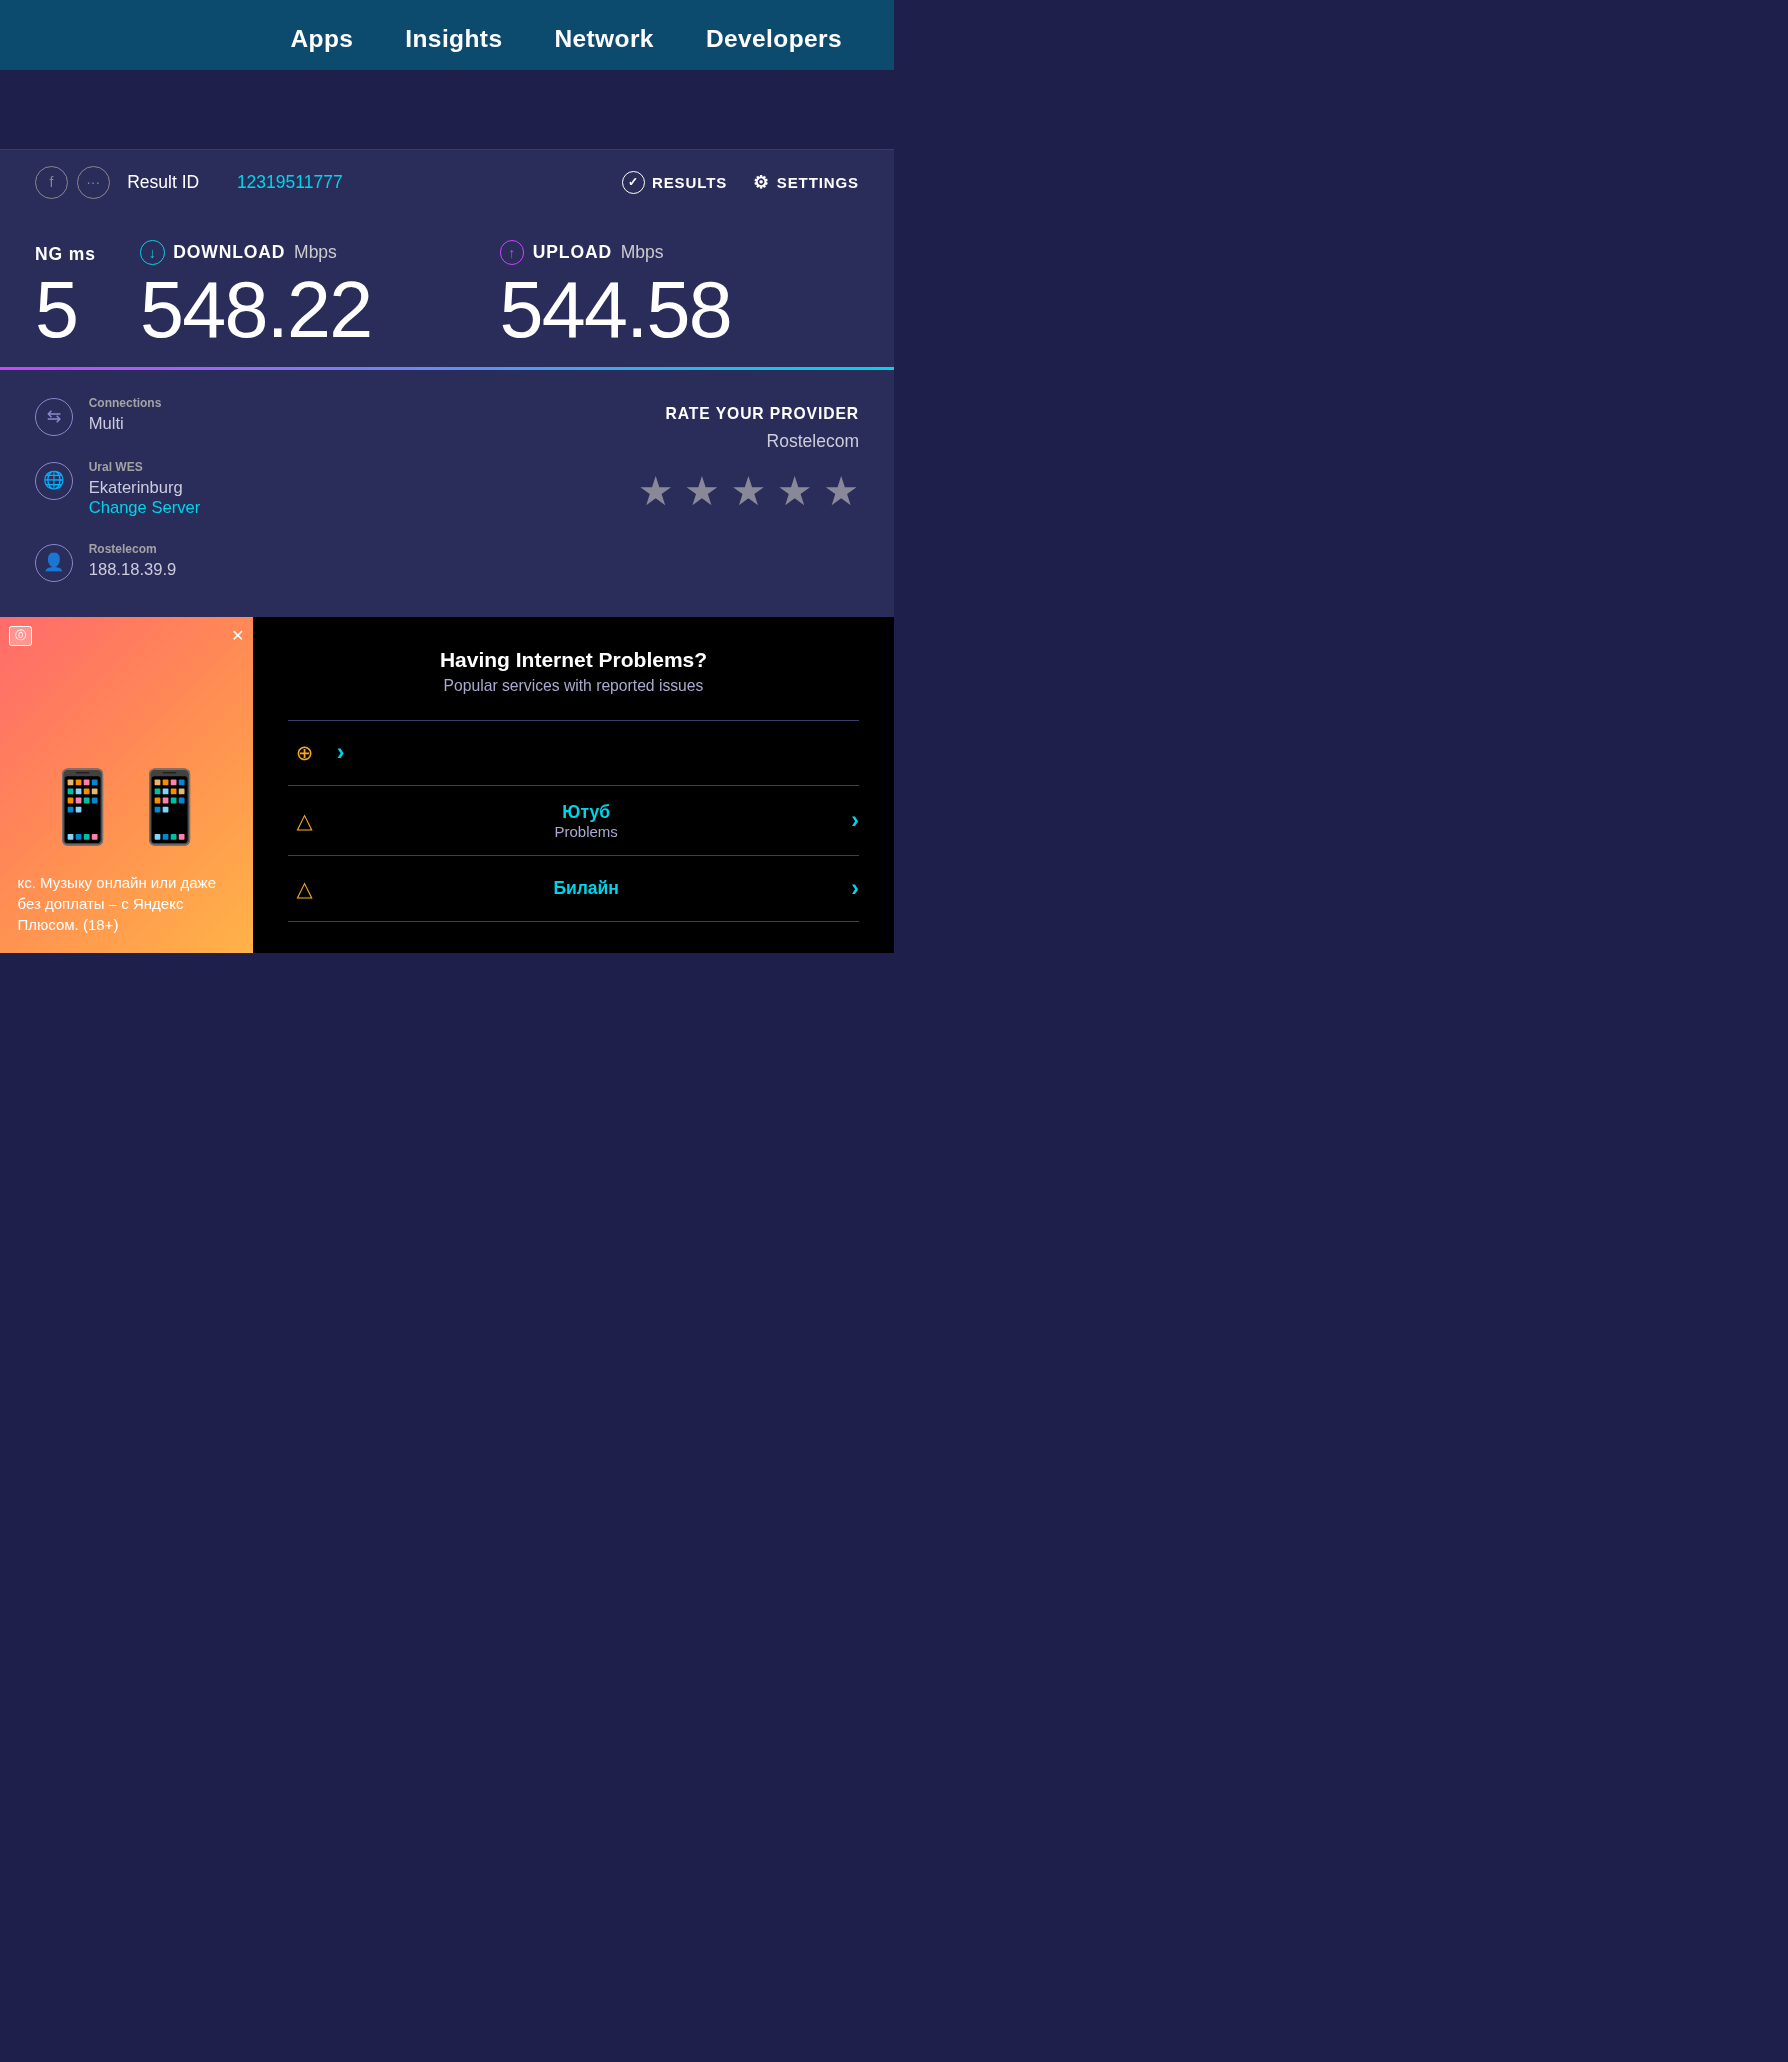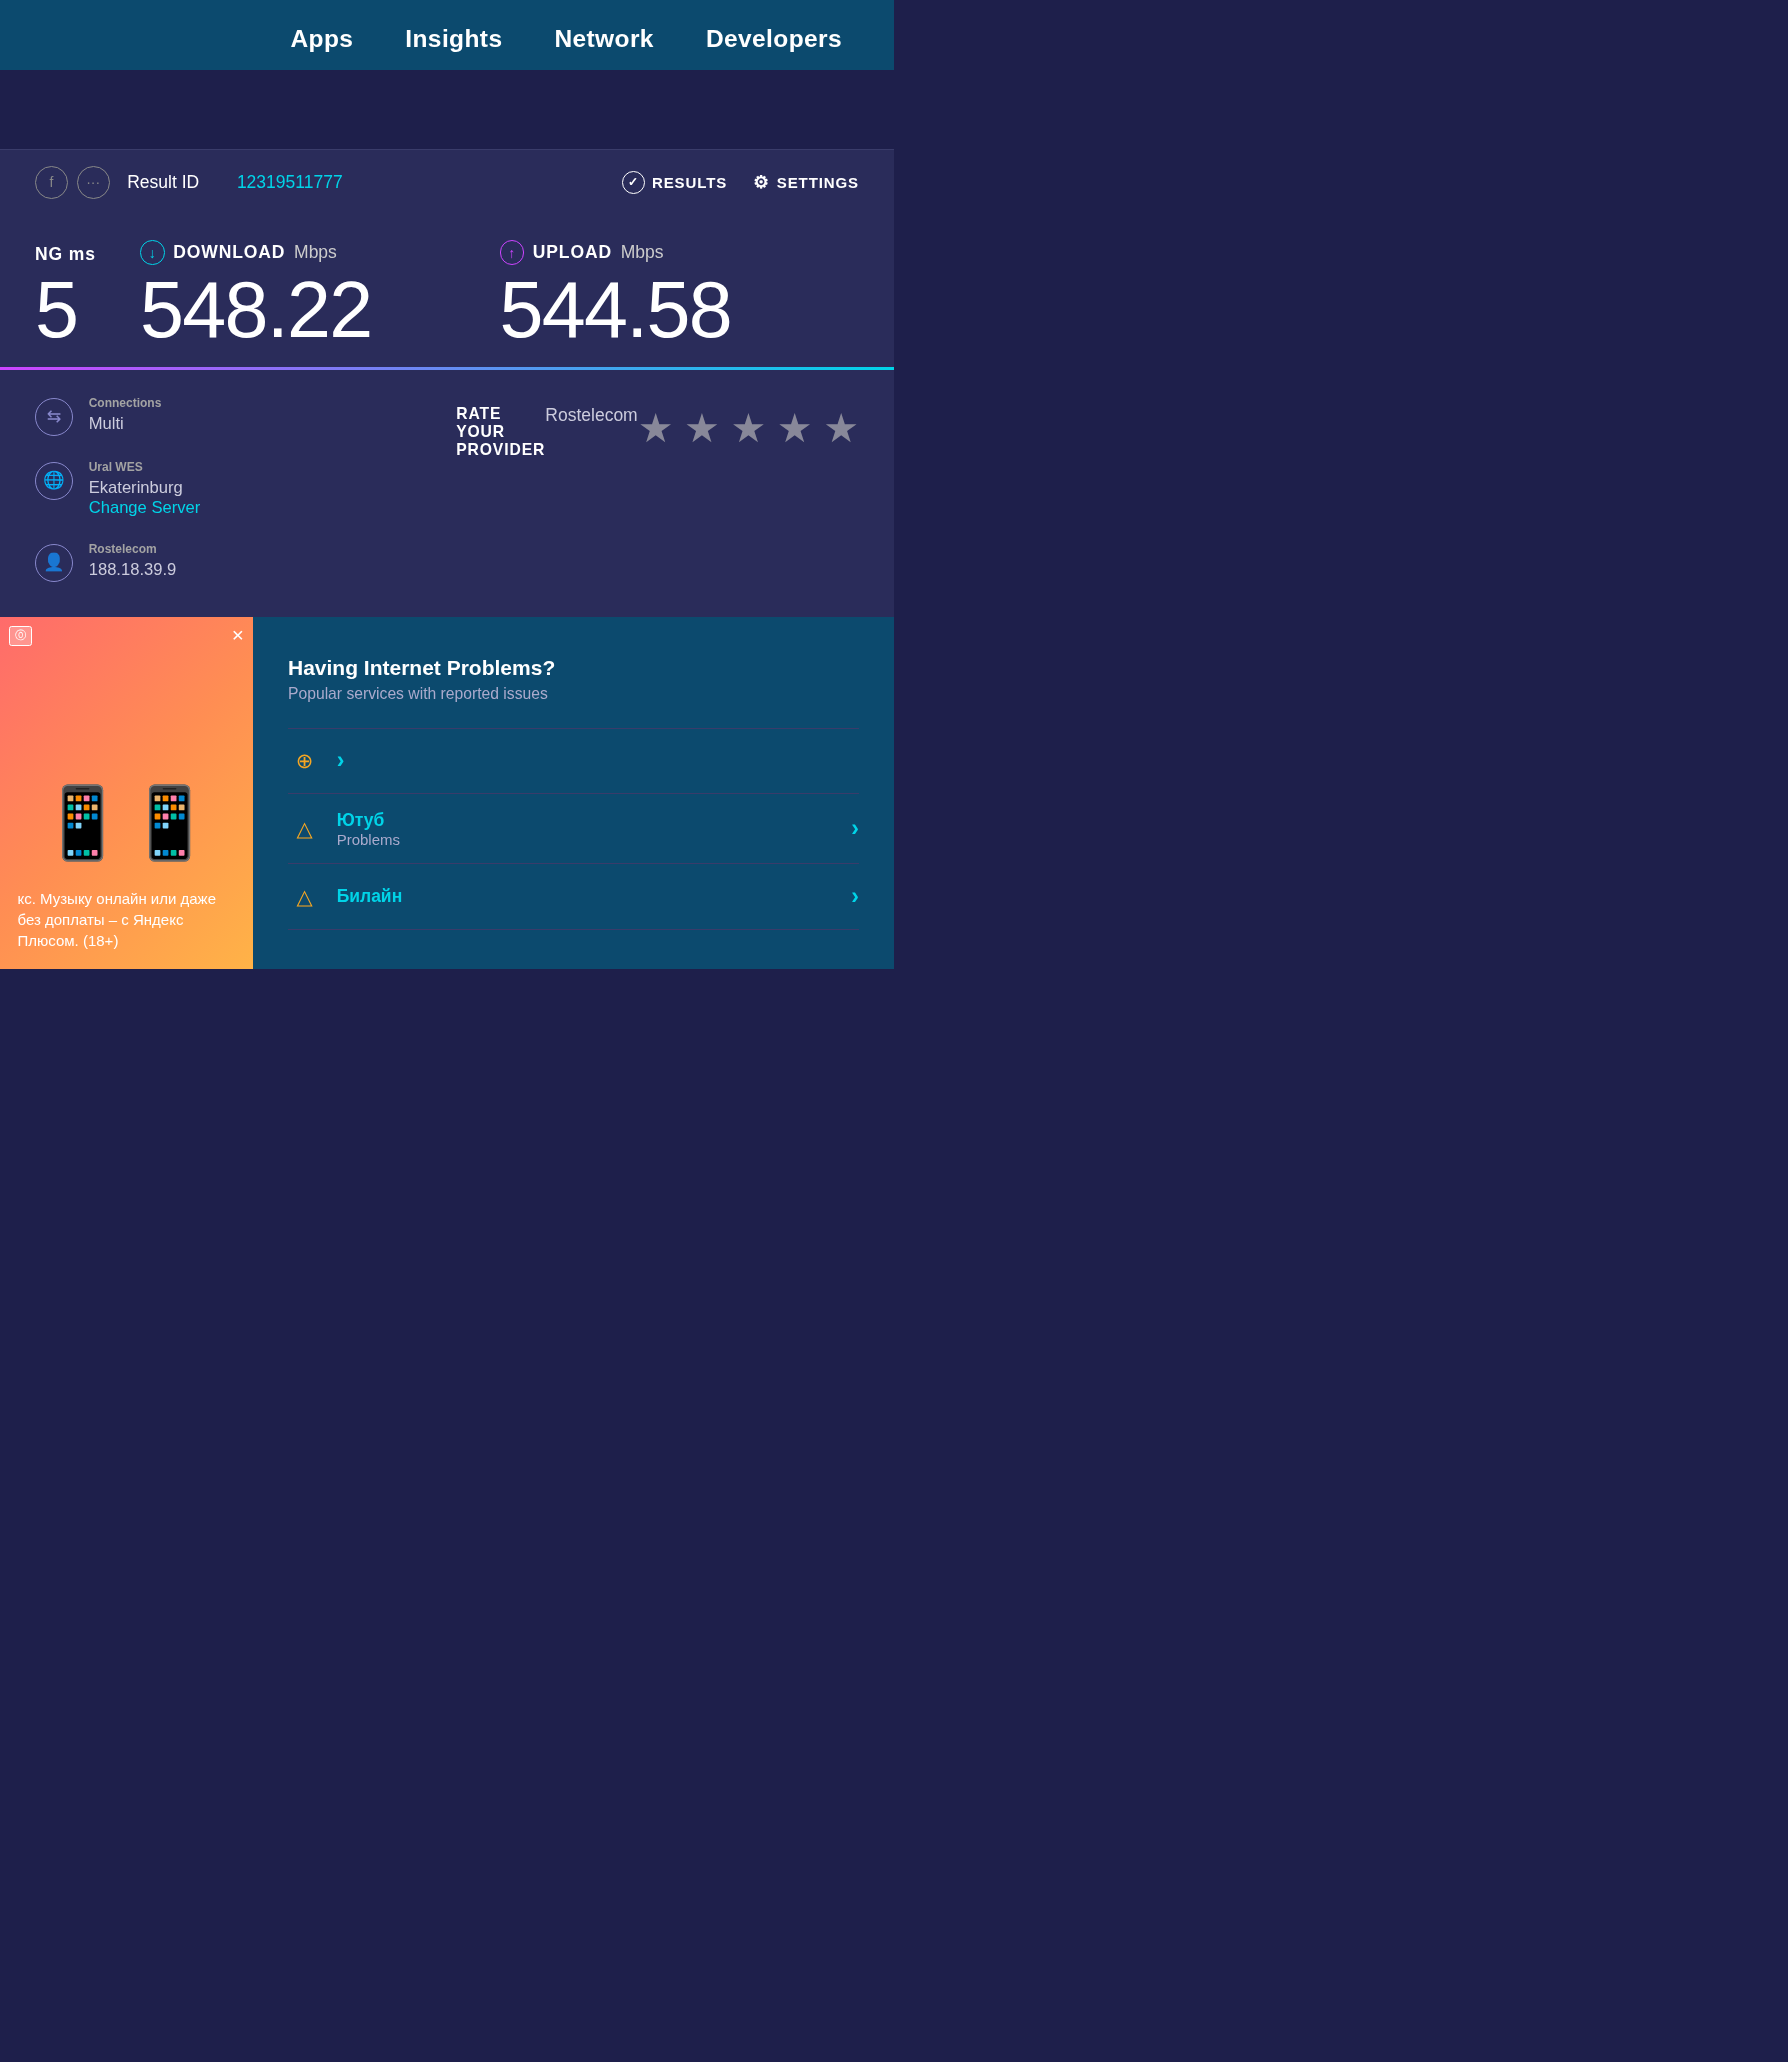--- a/index.html
+++ b/index.html
@@ -223,22 +223,22 @@
     }
     .info-link {
       font-size: 16.6px;
       color: #00d4e8;
       cursor: pointer;
       text-decoration: none;
     }
     .info-right {
       flex: 1;
       display: flex;
-      flex-direction: row;
-      align-items: flex-start;
+      flex-direction: column;
+      align-items: flex-end;
       padding-top: 8.7px;
     }
     .rate-title {
       font-size: 15.7px;
       font-weight: 700;
       color: #ffffff;
       letter-spacing: 0.9px;
       margin-bottom: 8.7px;
     }
     .rate-provider {
@@ -302,22 +302,23 @@
     }
     .ad-text {
       font-size: 15px;
       color: #fff;
       line-height: 1.4;
     }
 
     
     .problems-panel {
       flex: 1;
-      background: #0c4a6e;
-      padding: 39px 35px;
+      background: #000000;
+      padding: 31px 35px;
+      text-align: center;
     }
     .problems-title {
       font-size: 21px;
       font-weight: 700;
       color: #ffffff;
       margin-bottom: 5.2px;
     }
     .problems-sub {
       font-size: 15.7px;
       color: #aaaacc;

